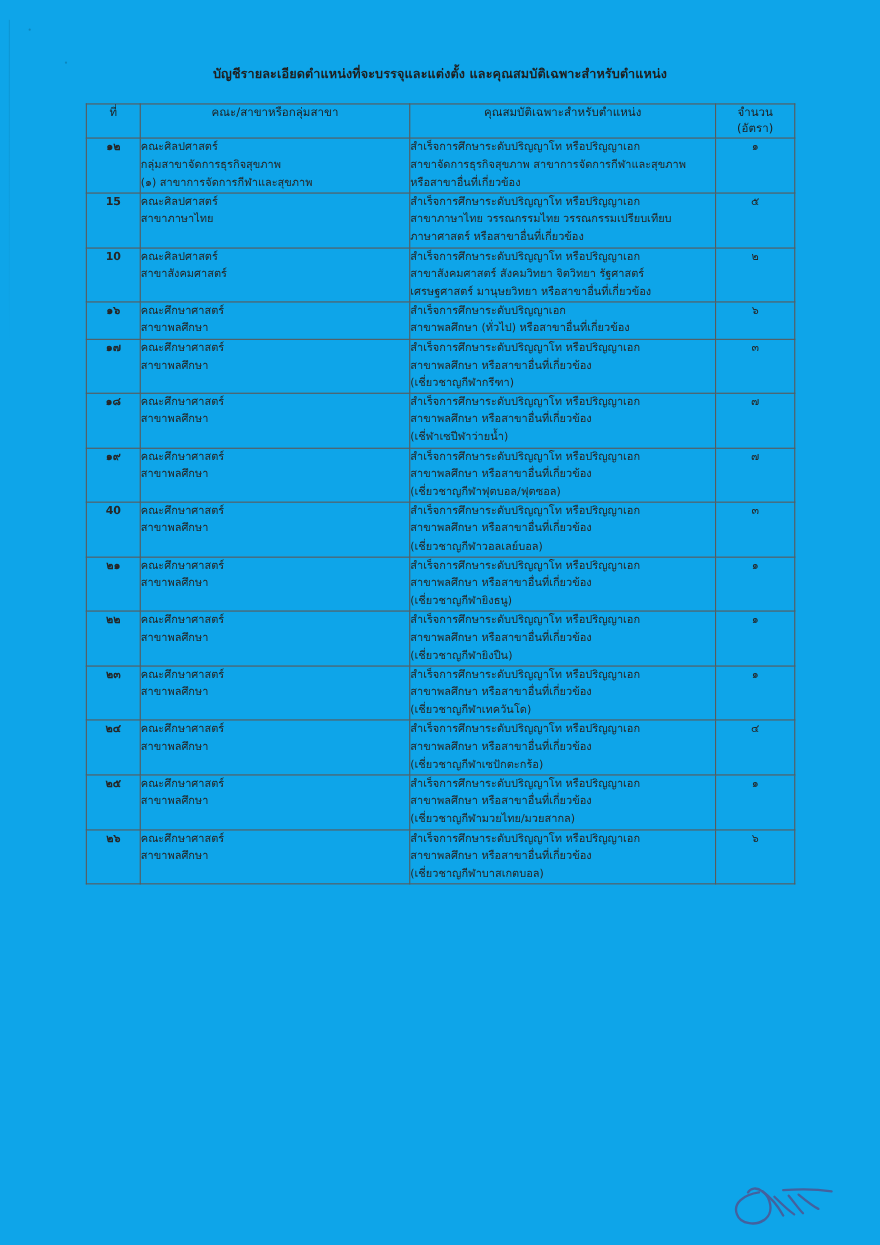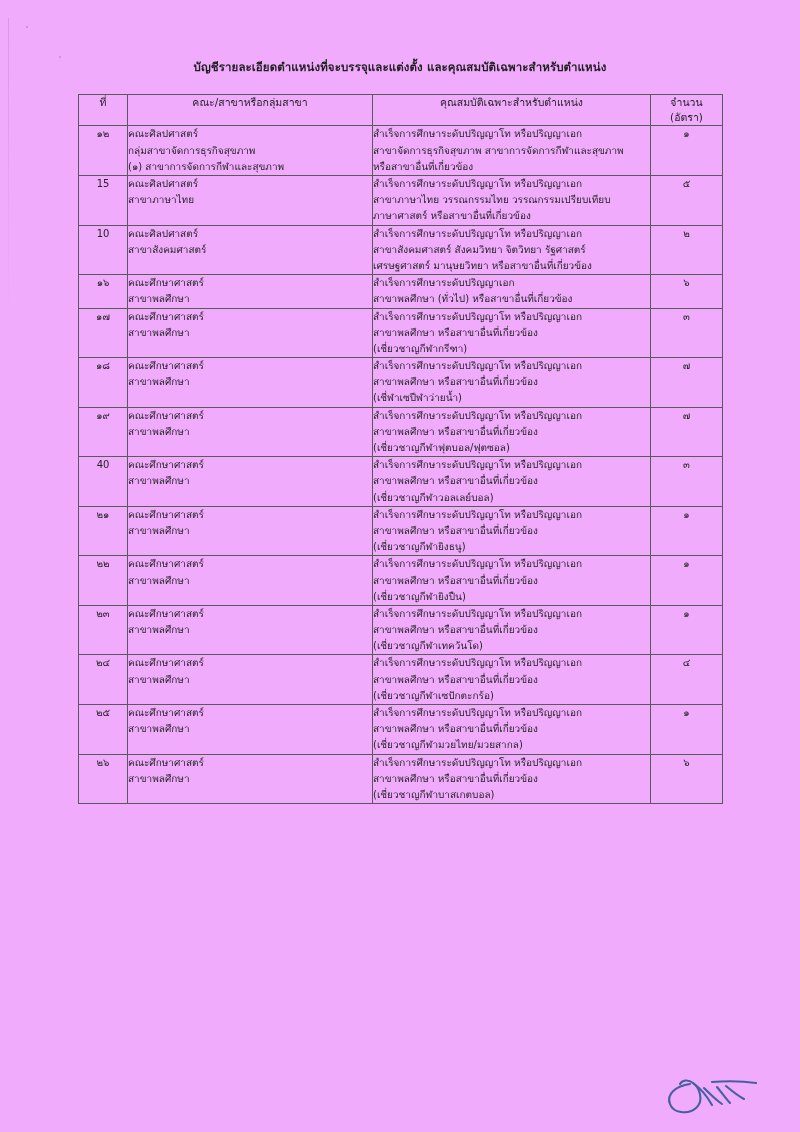--- a/index.html
+++ b/index.html
@@ -11,21 +11,21 @@
     width: 800px;
     height: 1132px;
     position: relative;
     font-family: "DejaVu Sans", "Liberation Sans", sans-serif;
     color: #2b2b2b;
     overflow: hidden;
   }
   .page {
     position: absolute;
     inset: 0;
-    background: #f0abfc;
+    background: #0ea5e9;
   }
   
   .scan-edge-left {
     position: absolute;
     left: 8px;
     top: 18px;
     width: 1px;
     height: 300px;
     background: linear-gradient(to bottom, rgba(0,0,0,0.10), rgba(0,0,0,0.0));
   }
@@ -74,20 +74,21 @@
 
   tbody td {
     font-size: 10px;
     line-height: 1.62;
     color: #262626;
   }
   td.cell-no {
     text-align: center;
     padding: 7px 2px 4px 2px;
     white-space: nowrap;
+    font-weight: bold;
   }
   td.cell-fac {
     padding: 6px 4px 5px 7px;
   }
   td.cell-qual {
     padding: 6px 4px 5px 7px;
   }
   td.cell-count {
     text-align: center;
     padding: 7px 2px 4px 2px;

